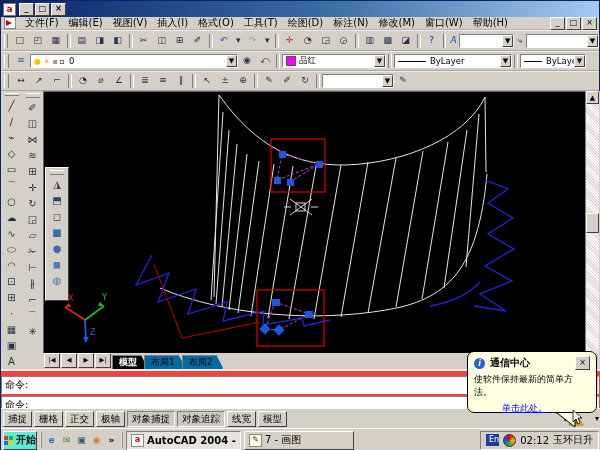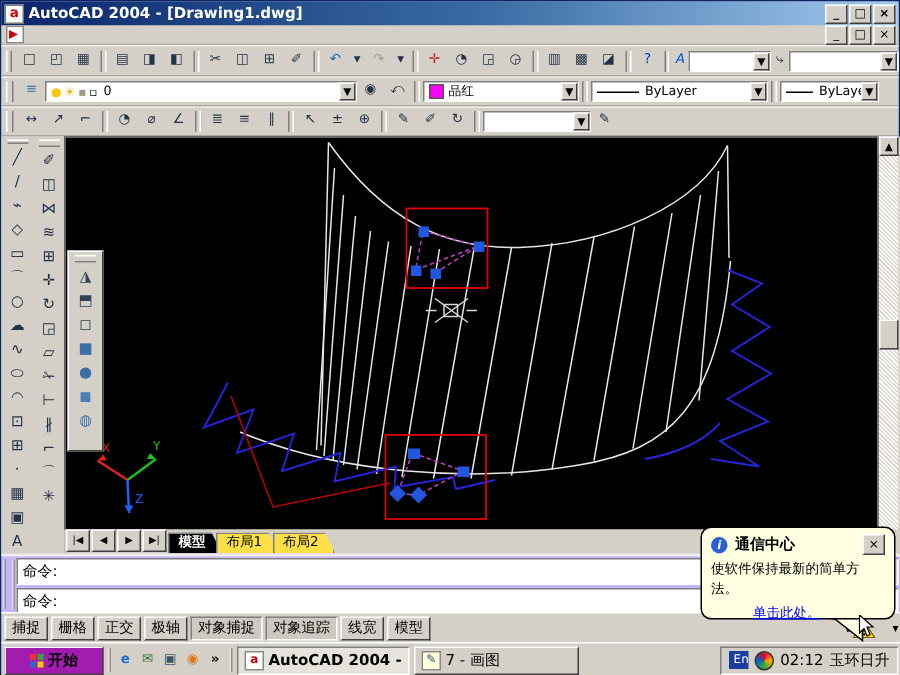--- a/index.html
+++ b/index.html
@@ -56,26 +56,26 @@
   #annotation{position:absolute;left:51px;top:126px;width:96px;height:44px;background:#fdfdfd;
     border:1px solid #7a8aa0;color:var(--annotation_red,#d02020);font-size:9px;line-height:11px;padding:1px 2px;box-sizing:border-box;z-index:4;}
   
   #vscroll{position:absolute;left:584px;top:0;width:14px;height:262px;background:repeating-linear-gradient(45deg,#fff 0 1px,#dcd8d0 1px 2px);border-left:1px solid #808080;box-sizing:border-box;}
   #vscroll .arrow{position:absolute;left:0;width:13px;height:13px;font-size:7px;line-height:12px;text-align:center;color:#000;
     background:#d4d0c8;border:1px solid;border-color:#fff #404040 #404040 #fff;box-sizing:border-box;}
   #vscroll .thumb{position:absolute;left:0;top:122px;width:13px;height:20px;background:#d4d0c8;border:1px solid;border-color:#fff #404040 #404040 #fff;box-sizing:border-box;}
   
   #tabrow{position:absolute;left:42px;top:262px;width:542px;height:16px;background:#d4d0c8;display:flex;align-items:flex-end;font-size:9px;}
   .navbtn{width:14px;height:13px;margin:0 0 1px 1px;font-size:6.5px;line-height:12px;text-align:center;background:#d4d0c8;border:1px solid;border-color:#fff #404040 #404040 #fff;}
-  .tab{height:13px;line-height:13px;padding:0 10px 0 6px;margin-left:-4px;background:#fde047;color:#000;
+  .tab{height:13px;line-height:13px;padding:0 10px 0 6px;margin-left:-4px;background:#0369a1;color:#000;
     border:1px solid #808080;border-bottom:none;clip-path:polygon(0 0,calc(100% - 7px) 0,100% 100%,0 100%);}
   .tab.active{background:#000;color:#fff;font-weight:bold;}
   #hsleft{margin-left:auto;margin-right:62px;width:14px;height:13px;font-size:6.5px;line-height:12px;text-align:center;background:#d4d0c8;border:1px solid;border-color:#fff #404040 #404040 #fff;}
   
-  #command{position:absolute;left:0;top:368px;width:600px;height:39px;background:#c4b5fd;border-top:2px solid #f0ede8;box-sizing:border-box;display:flex;}
+  #command{position:absolute;left:0;top:368px;width:600px;height:39px;background:#ef4444;border-top:2px solid #f0ede8;box-sizing:border-box;display:flex;flex-direction:column;}
   #command .grabv{width:4px;margin:2px 1px;border-left:2px ridge #e8e4dc;border-right:2px ridge #e8e4dc;}
   #cmdfields{flex:1;display:flex;flex-direction:column;margin:1px 2px 2px 0;}
   .cmdline{background:#fff;border:1px solid;border-color:#808080 #fff #fff #808080;font-size:10px;color:#000;padding:1px 3px;flex:1;position:relative;}
   #cmdhist{margin-bottom:2px;}
   #cmdscroll{position:absolute;right:0;top:0;width:11px;height:100%;background:#d4d0c8;border-left:1px solid #808080;font-size:6px;line-height:7px;text-align:center;color:#000;}
   
   #statusbar{position:absolute;left:0;top:407px;width:600px;height:20px;background:#d4d0c8;border-top:1px solid #fff;display:flex;align-items:center;padding:0 2px;box-sizing:border-box;font-size:9.5px;}
   #coords{width:163px;height:14px;line-height:14px;padding-left:4px;margin-right:6px;background:#d4d0c8;border:1px solid;border-color:#808080 #fff #fff #808080;color:#222;letter-spacing:.2px;}
   .sbtn{height:14px;line-height:13px;padding:0 4px;margin-right:2px;background:#d4d0c8;border:1px solid;border-color:#fff #404040 #404040 #fff;color:#000;}
   .sbtn.pressed{border-color:#808080 #fff #fff #808080;background:#cdc9c0;}
@@ -85,51 +85,63 @@
     border:1px solid #000;border-radius:7px;z-index:20;font-size:9px;color:#000;padding:4px 6px;box-sizing:border-box;}
   #balloon .hd{display:flex;align-items:center;font-size:10px;font-weight:bold;margin-bottom:3px;}
   #balloon .info{width:11px;height:11px;border-radius:50%;background:#2a5fd0;color:#fff;font-size:8px;line-height:11px;text-align:center;font-style:italic;margin-right:5px;font-weight:bold;}
   #balloon .x{margin-left:auto;width:13px;height:12px;background:#d4d0c8;border:1px solid;border-color:#fff #404040 #404040 #fff;font-size:8px;line-height:11px;text-align:center;font-weight:normal;}
   #balloon .lnk{color:#0000ee;text-decoration:underline;display:inline-block;margin-top:3px;margin-left:28px;}
   #btail{position:absolute;left:540px;top:410px;z-index:19;}
   #trayicon{position:absolute;left:561px;top:408px;z-index:18;}
   #cursor{position:absolute;left:571px;top:409px;z-index:30;}
   
   #taskbar{position:absolute;left:0;top:427px;width:600px;height:23px;background:#d4d0c8;border-top:1px solid #fff;display:flex;align-items:center;padding:0 2px;box-sizing:border-box;font-size:10px;}
-  #startbtn{height:17px;display:flex;align-items:center;gap:3px;padding:0 16px;font-weight:bold;background:#a21caf;border:1px solid;border-color:#fff #404040 #404040 #fff;}
+  #startbtn{height:17px;display:flex;align-items:center;gap:3px;padding:0 0;font-weight:bold;background:#5eead4;border:1px solid;border-color:#fff #404040 #404040 #fff;}
   .flag{width:9px;height:9px;display:grid;grid-template-columns:4px 4px;grid-template-rows:4px 4px;gap:1px;}
   .flag i{display:block;}
   #ql{display:flex;align-items:center;margin:0 3px;padding:0 3px;border-left:2px ridge #e8e4dc;border-right:2px ridge #e8e4dc;height:16px;gap:2px;}
   #ql span{width:13px;height:13px;font-size:9px;line-height:13px;text-align:center;font-weight:bold;}
   .task{height:17px;display:flex;align-items:center;gap:3px;padding:0 4px;margin-right:3px;background:#d4d0c8;
     border:1px solid;border-color:#fff #404040 #404040 #fff;white-space:nowrap;overflow:hidden;}
   .task.active{border-color:#808080 #fff #fff #808080;background:#e6e3dc;font-weight:bold;}
   .task .ticon{width:11px;height:11px;flex:none;background:#fff;border:1px solid #888;color:#c00;font-size:8px;line-height:10px;text-align:center;font-weight:bold;}
   .task .ticon.paint{color:#246;background:#ffd;}
   #tray{margin-left:auto;height:17px;display:flex;align-items:center;gap:4px;padding:0 5px;border:1px solid;border-color:#808080 #fff #fff #808080;}
   #tray .en{width:13px;height:12px;background:#1b3e9e;color:#fff;font-size:8px;line-height:12px;text-align:right;}
   #tray .cd{width:11px;height:11px;border-radius:50%;background:conic-gradient(#d03,#fa0,#3a3,#06c,#d03);border:1px solid #333;}
 </style>
 </head>
 <body>
 
 <div id="app" data-name="autocad-window">
 
   <div id="titlebar" data-name="title-bar">
     <span class="appicon" data-name="autocad-app-icon">a</span>
-    <span class="t" data-name="window-title">AutoCAD 2004 - [Drawing1.dwg]</span>
     <span class="winbtns">
       <span class="winbtn" data-name="minimize-button">_</span>
       <span class="winbtn" data-name="restore-button">□</span>
       <span class="winbtn" data-name="close-button">×</span>
     </span>
   </div>
 
   <div id="menubar" data-name="menu-bar">
     <span class="dwgicon" data-name="drawing-file-icon"></span>
+    <span style="display:flex">
+        <span class="menuitem" data-name="menu-file">文件(F)</span>
+        <span class="menuitem" data-name="menu-edit">编辑(E)</span>
+        <span class="menuitem" data-name="menu-view">视图(V)</span>
+        <span class="menuitem" data-name="menu-insert">插入(I)</span>
+        <span class="menuitem" data-name="menu-format">格式(O)</span>
+        <span class="menuitem" data-name="menu-tools">工具(T)</span>
+        <span class="menuitem" data-name="menu-draw">绘图(D)</span>
+        <span class="menuitem" data-name="menu-dimension">标注(N)</span>
+        <span class="menuitem" data-name="menu-modify">修改(M)</span>
+        <span class="menuitem" data-name="menu-window">窗口(W)</span>
+        <span class="menuitem" data-name="menu-help">帮助(H)</span>
+      </span>
     <span class="winbtns">
       <span class="winbtn" data-name="child-minimize-button">_</span>
       <span class="winbtn" data-name="child-restore-button">□</span>
       <span class="winbtn" data-name="child-close-button">×</span>
     </span>
   </div>
 
   <div class="tbrow" id="tb1" data-name="standard-toolbar">
     <i class="grab" data-name="toolbar-grab-handle"></i>
     <div style="display:flex;align-items:center">

